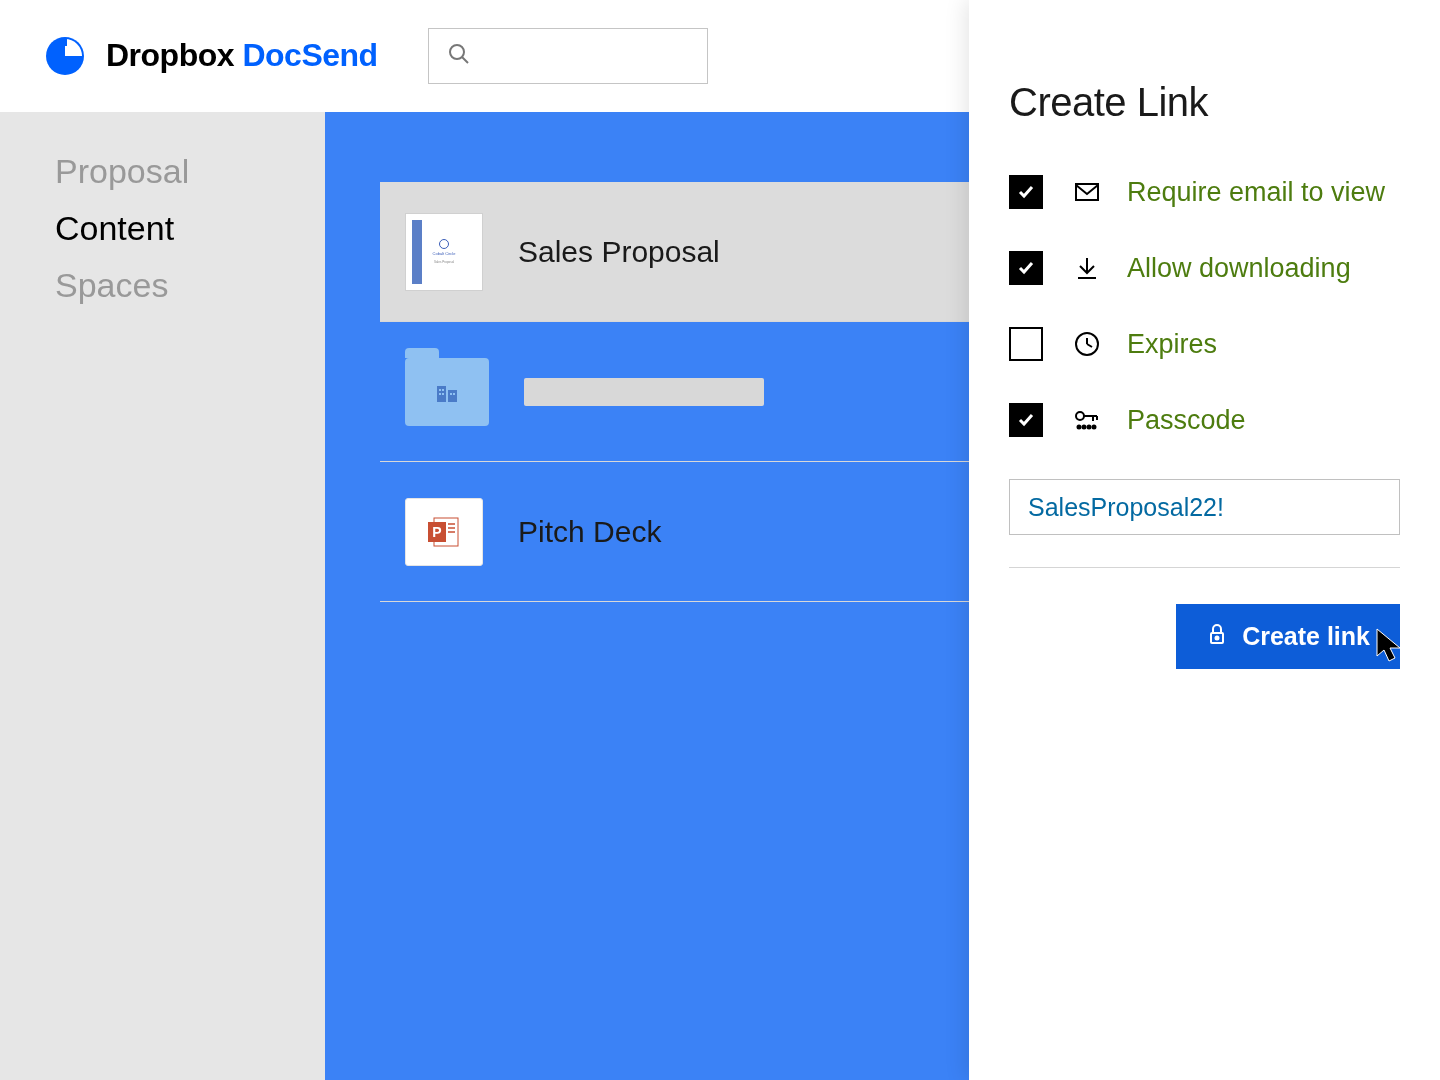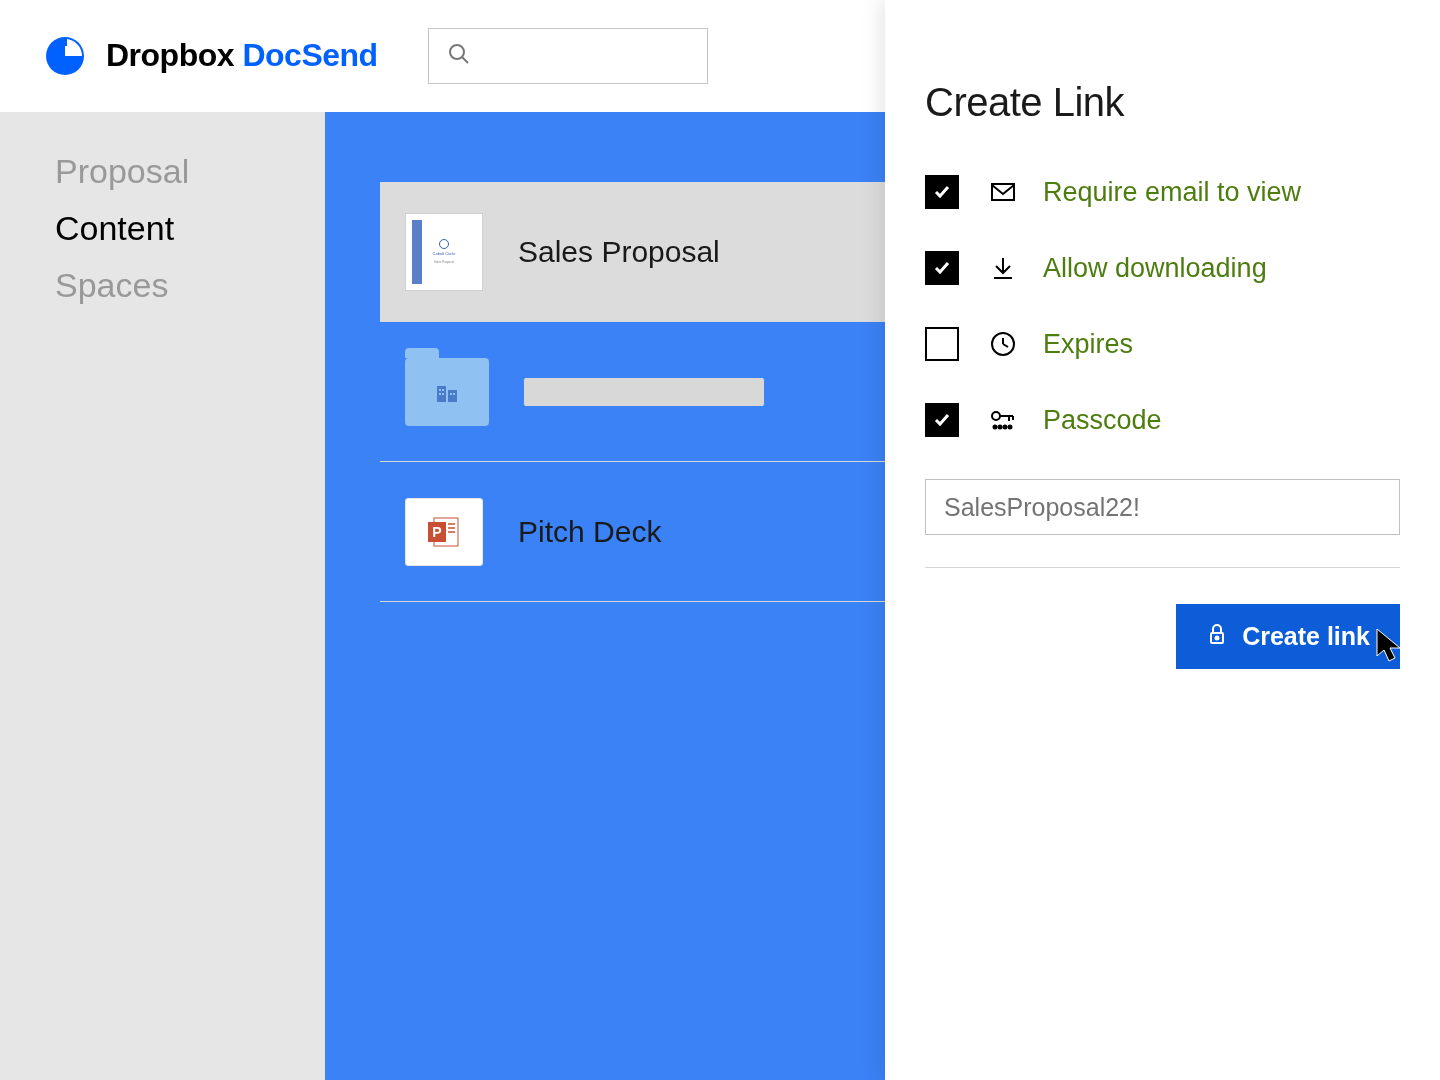--- a/index.html
+++ b/index.html
@@ -173,21 +173,21 @@
       width: 240px;
       height: 28px;
       background: #d8d8d8;
       border-radius: 2px;
     }
     
     .panel {
       position: absolute;
       top: 0;
       right: 0;
-      width: 555px;
+      width: 471px;
       height: 1080px;
       background: #fff;
       box-shadow: -4px 0 20px rgba(0,0,0,0.1);
       padding: 80px 40px 40px 40px;
     }
     
     .panel-title {
       font-size: 40px;
       font-weight: 400;
       color: #1a1a1a;
@@ -228,21 +228,21 @@
       font-size: 27px;
       color: #4d7c0f;
     }
     
     .passcode-input {
       width: 100%;
       height: 56px;
       border: 1px solid #c0c0c0;
       padding: 0 18px;
       font-size: 25px;
-      color: #737373;
+      color: #0369a1;
       margin-bottom: 32px;
       font-family: inherit;
     }
     
     .panel-divider {
       border: none;
       border-top: 1px solid #d5d5d5;
       margin-bottom: 36px;
     }
     

